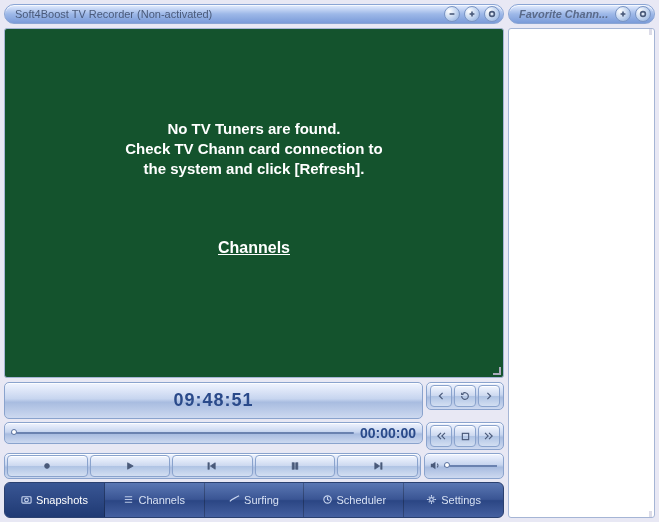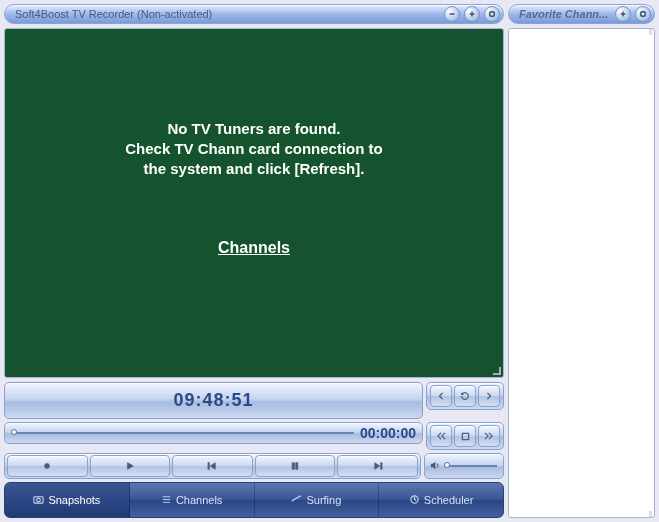--- a/index.html
+++ b/index.html
@@ -248,20 +248,27 @@
               </svg></span>
           <span>Surfing</span>
         </div>
         <div class="tab">
           <span><svg viewBox="0 0 12 12">
                 <circle cx="6" cy="6" r="4" fill="none" stroke-width="1.2"></circle>
                 <path d="M6 3v3l2 1" fill="none" stroke-width="1.2"></path>
               </svg></span>
           <span>Scheduler</span>
         </div>
+        <div class="tab">
+          <span><svg viewBox="0 0 12 12">
+                <circle cx="6" cy="6" r="2" fill="none" stroke-width="1.2"></circle>
+                <path d="M6 1v2M6 9v2M1 6h2M9 6h2M3 3l1 1M8 8l1 1M9 3l-1 1M4 8l-1 1" stroke-width="1.2"></path>
+              </svg></span>
+          <span>Settings</span>
+        </div>
       </div>
     </div>
   </div>
 
   <div class="side-pane">
     <div class="titlebar">
       <span class="title">Favorite Chann...</span>
       <div class="tb-btn">
           <svg viewBox="0 0 10 10">
             <line x1="2" y1="5" x2="8" y2="5"></line>

